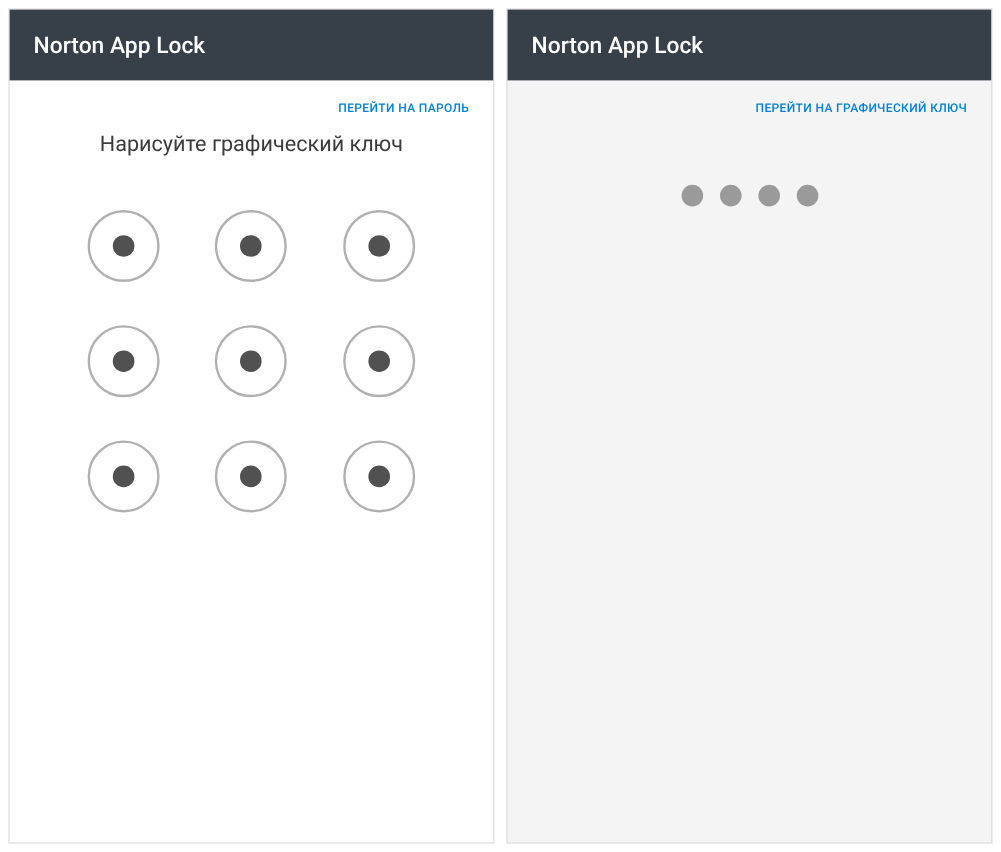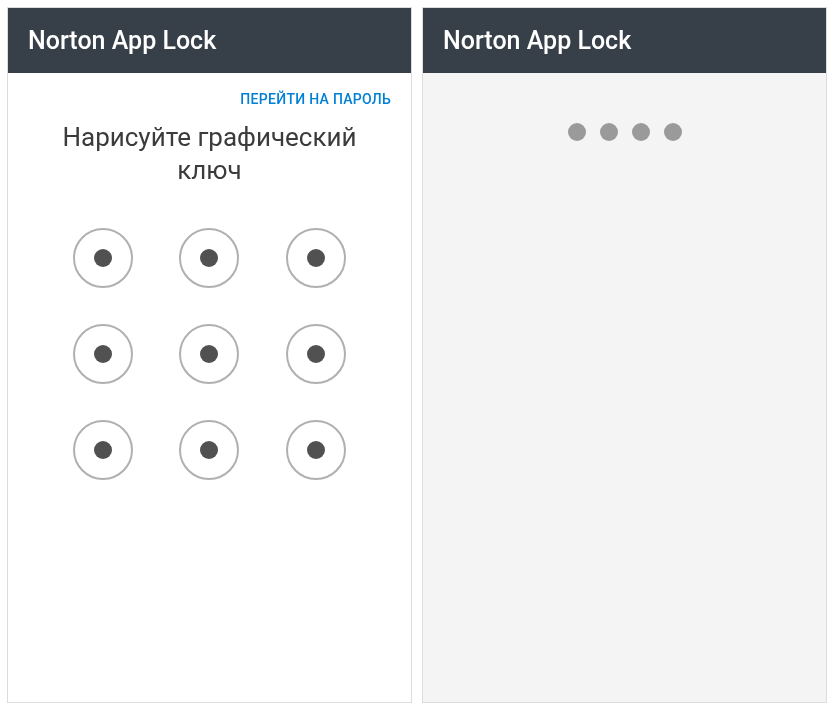--- a/index.html
+++ b/index.html
@@ -25,35 +25,35 @@
     .screen-left {
       background: #ffffff;
     }
     .screen-right {
       background: #f4f4f4;
     }
     .header {
       background: #374049;
       color: #ffffff;
       padding: 18px 20px;
-      font-size: 25px;
+      font-size: 19px;
       font-weight: 500;
     }
     .switch-link {
       text-align: right;
       padding: 18px 20px 8px 20px;
       color: #0080d6;
-      font-size: 14px;
+      font-size: 10px;
       font-weight: 500;
       letter-spacing: 0.3px;
       cursor: pointer;
     }
     .instruction {
       text-align: center;
-      font-size: 26px;
+      font-size: 18px;
       color: #3b3b3b;
       font-weight: 400;
       padding: 6px 30px 30px 30px;
       line-height: 1.25;
     }
     .pattern-grid {
       display: grid;
       grid-template-columns: repeat(3, 1fr);
       gap: 36px;
       justify-items: center;
@@ -128,19 +128,22 @@
     <div class="pattern-node">
         <div class="pattern-node-inner"></div>
       </div>
   </div>
 </div>
 
 <div class="screen screen-right">
   <div class="header">
     <span>Norton App Lock</span>
   </div>
+  <div class="switch-link">
+    <span>ПЕРЕЙТИ НА ГРАФИЧЕСКИЙ КЛЮЧ</span>
+  </div>
   <div class="pin-dots">
     <div class="pin-dot"></div>
     <div class="pin-dot"></div>
     <div class="pin-dot"></div>
     <div class="pin-dot"></div>
   </div>
 </div>
 
 </body></html>

